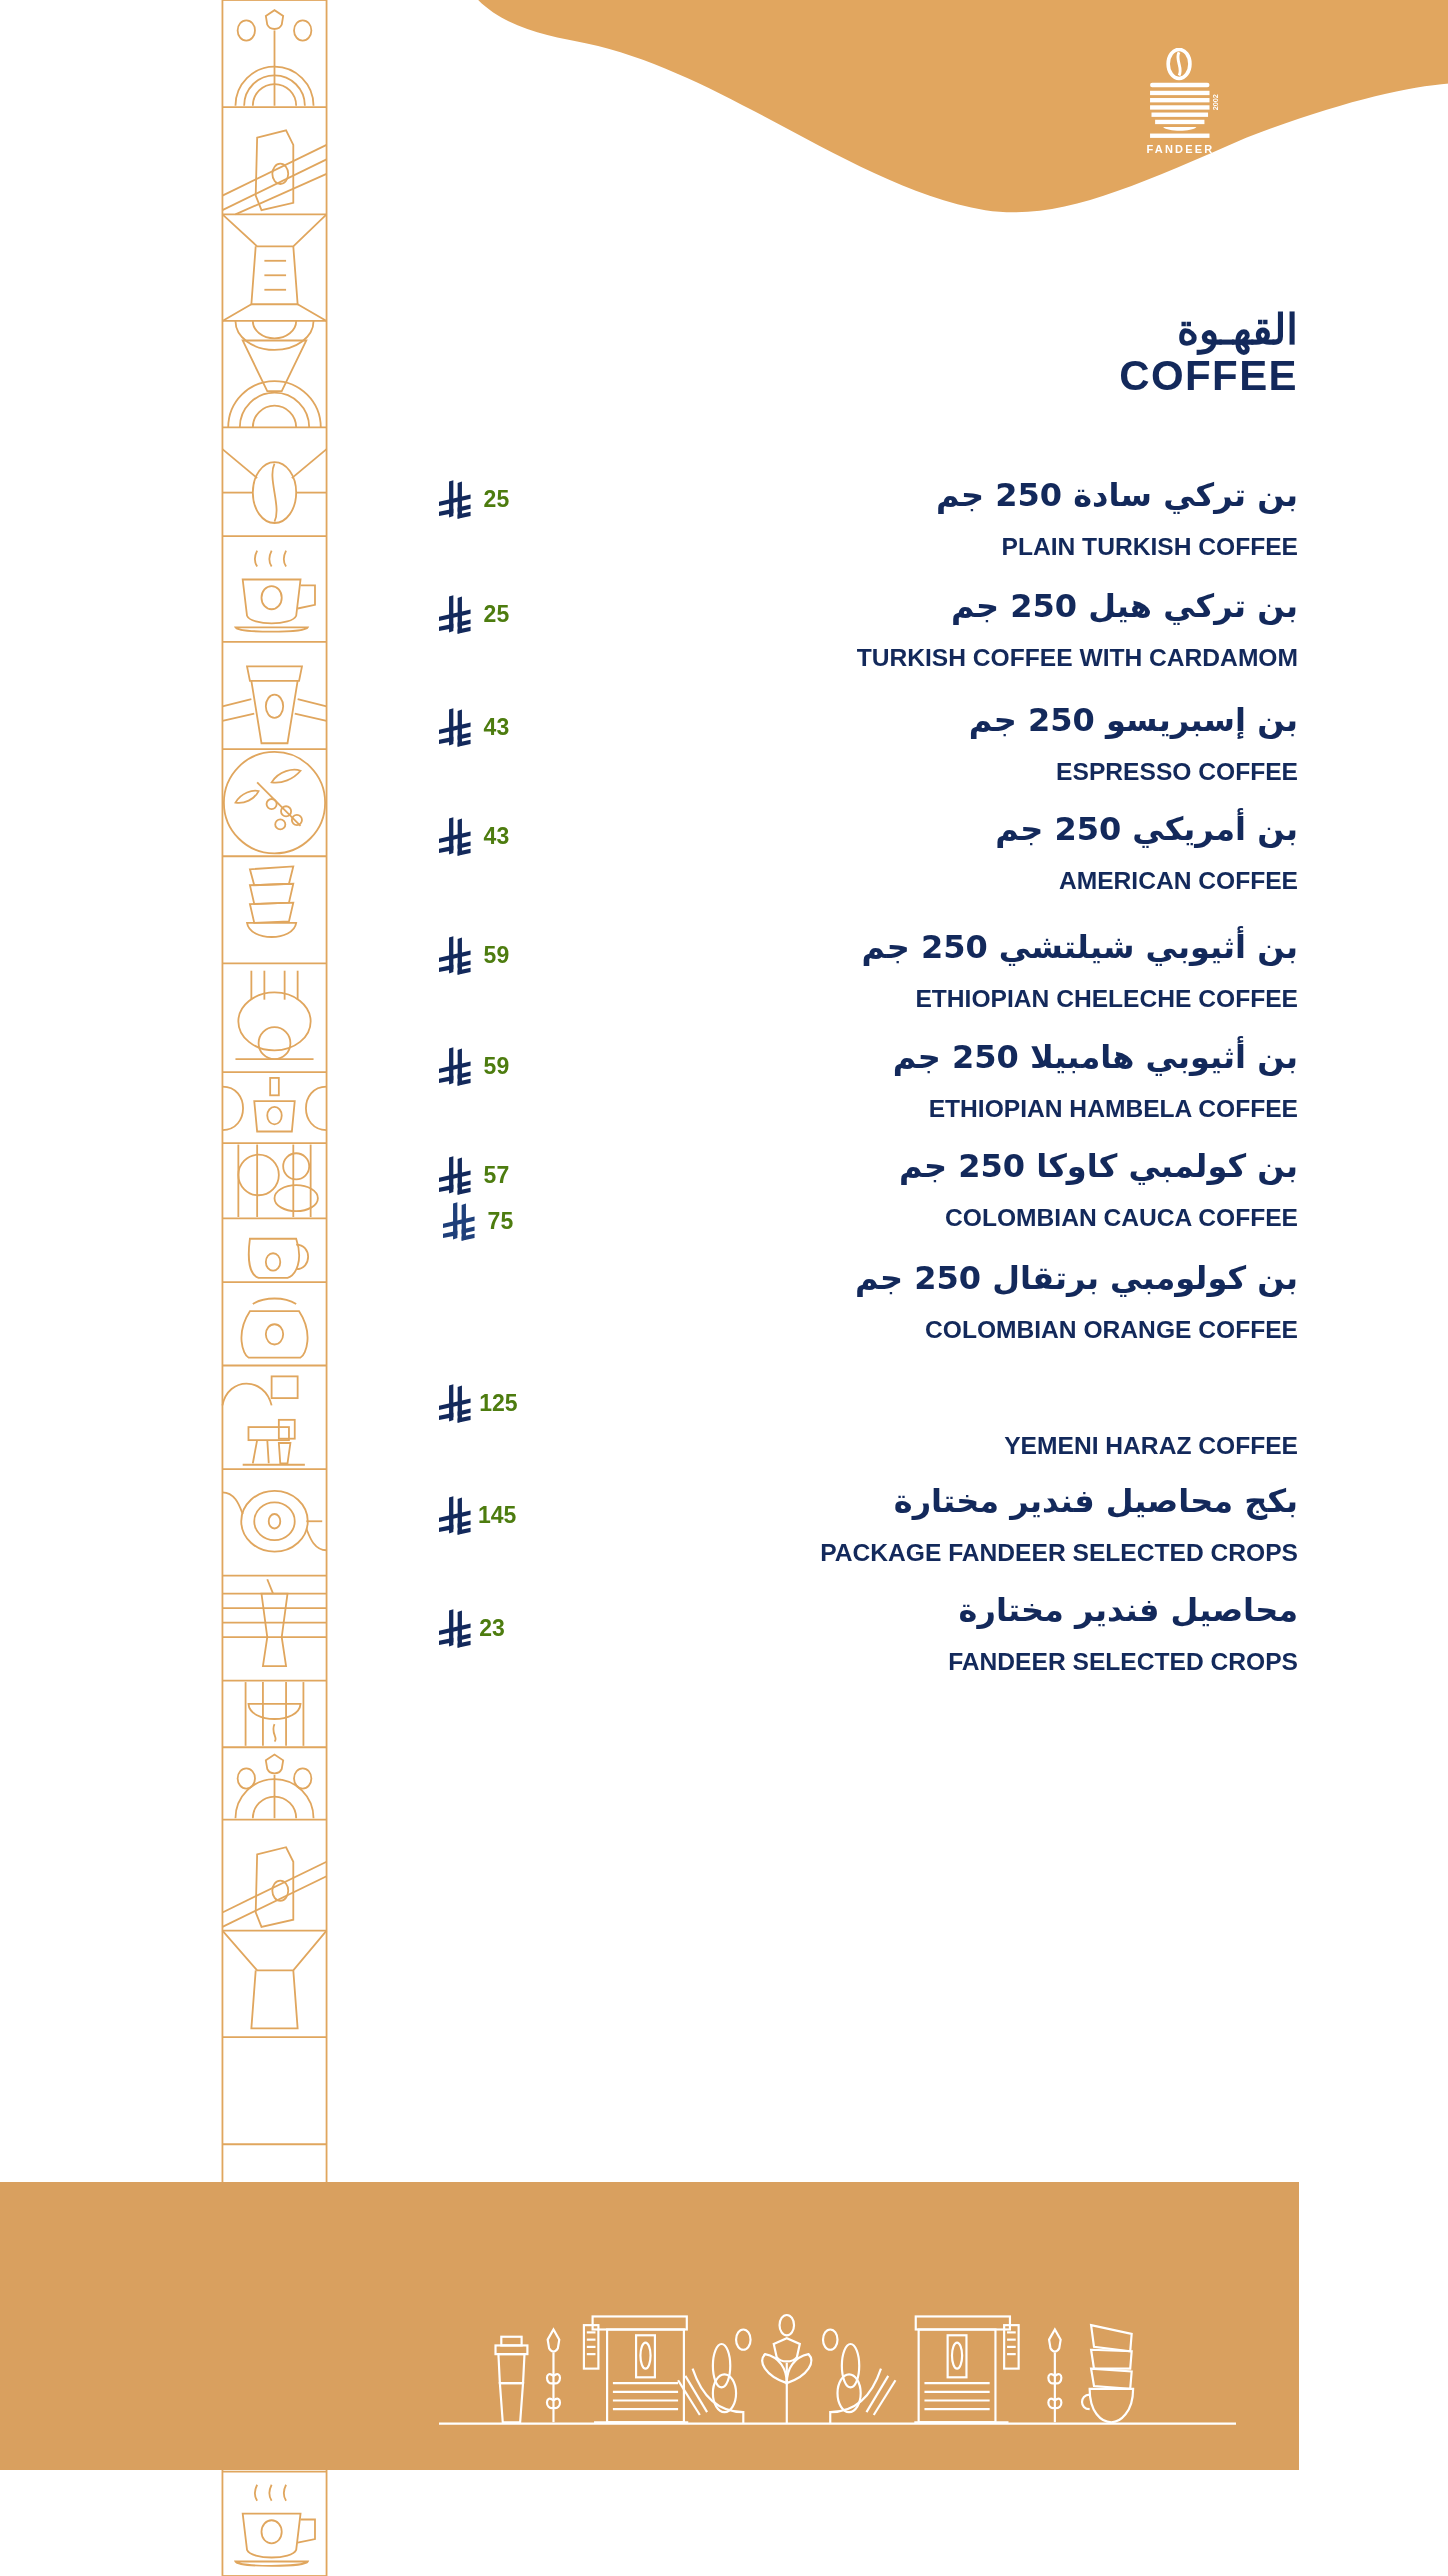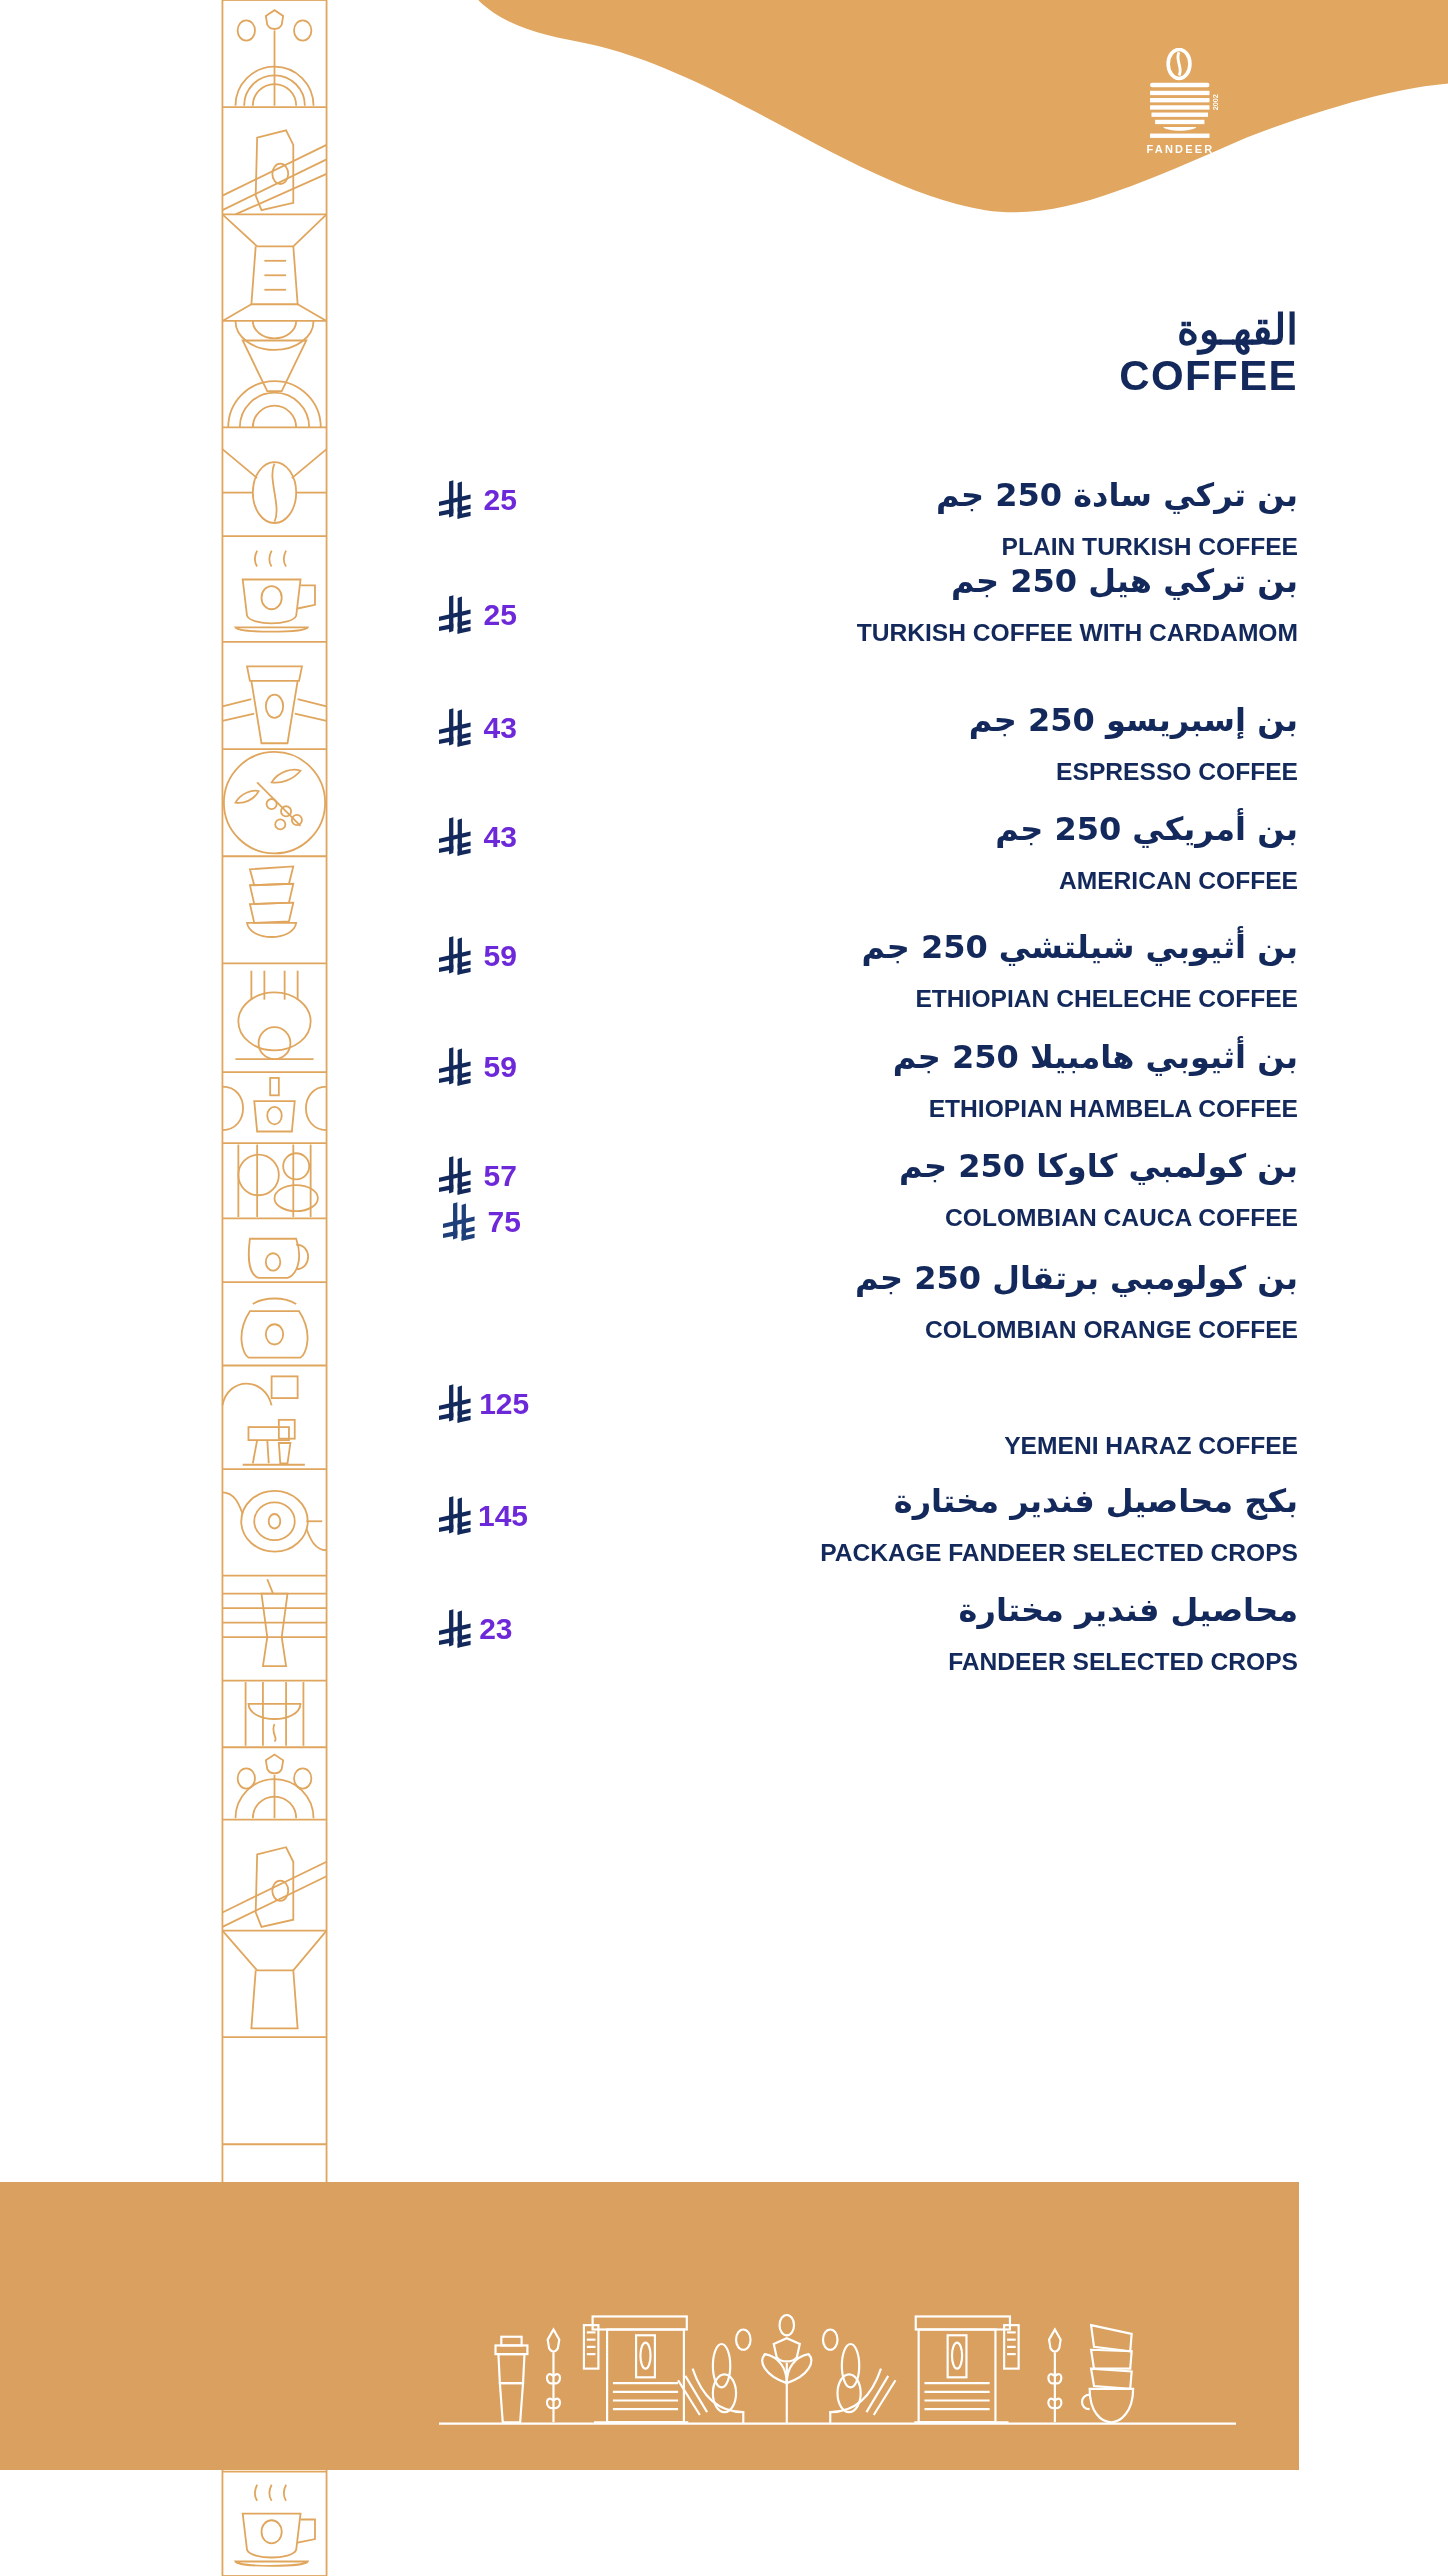--- a/index.html
+++ b/index.html
@@ -40,21 +40,21 @@
     }
     .item .en {
       position: absolute; right: 0; top: 58px; text-align: right;
       font-family: "Liberation Sans", sans-serif; font-weight: 700; font-size: 24.6px;
       line-height: 29px; white-space: nowrap;
     }
     .price {
       position: absolute; left: 439px; height: 43px; display: flex; align-items: center; gap: 11.6px;
     }
     .price .amt {
-      font-family: "Liberation Sans", sans-serif; font-weight: 700; font-size: 30px; color: #6d28d9;
+      font-family: "Liberation Sans", sans-serif; font-weight: 700; font-size: 23px; color: #4d7c0f;
     }
     .sar { width: 33px; height: 39px; }
 
     .footer-band {
       position: absolute; left: 0; top: 2182px; width: 1299px; height: 288px; background: #d9a05f;
     }
     .footer-art { position: absolute; left: 439px; top: 2296px; width: 797px; height: 138px; }
   </style>
 </head>
 <body>
@@ -272,21 +272,21 @@
           <path d="M26,4 L32,2 L32,52 L26,54 Z"></path>
           <path d="M0,30 L44,20 L44,26 L0,36 Z"></path>
           <path d="M0,44 L20,40 L20,46 L0,50 Z"></path>
           <path d="M26,38 L44,34 L44,40 L26,44 Z"></path>
           <path d="M26,48 L44,44 L44,50 L26,54 Z"></path>
         </g>
       </svg>
     <span class="amt">25</span>
   </div>
 
-  <div class="item" style="top:560px">
+  <div class="item" style="top:585px">
     <div class="ar">بن تركي هيل 250 جم</div>
     <div class="en">TURKISH COFFEE WITH CARDAMOM</div>
   </div>
   <div class="price" style="top:593px">
     <svg class="sar" viewBox="0 0 46 54">
         <g fill="#13295b">
           <path d="M14,2 L20,0 L20,50 L14,52 Z"></path>
           <path d="M26,4 L32,2 L32,52 L26,54 Z"></path>
           <path d="M0,30 L44,20 L44,26 L0,36 Z"></path>
           <path d="M0,44 L20,40 L20,46 L0,50 Z"></path>

